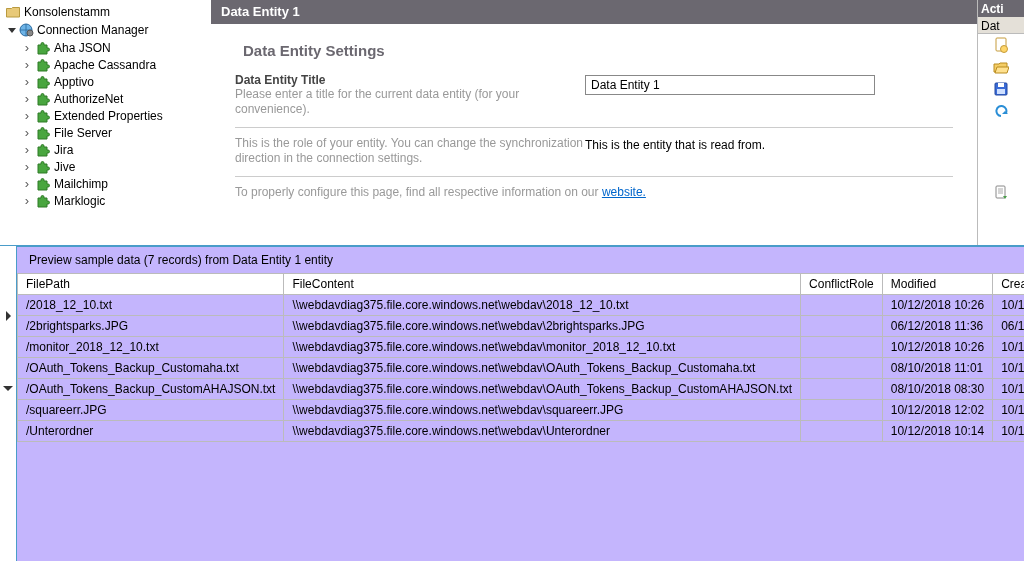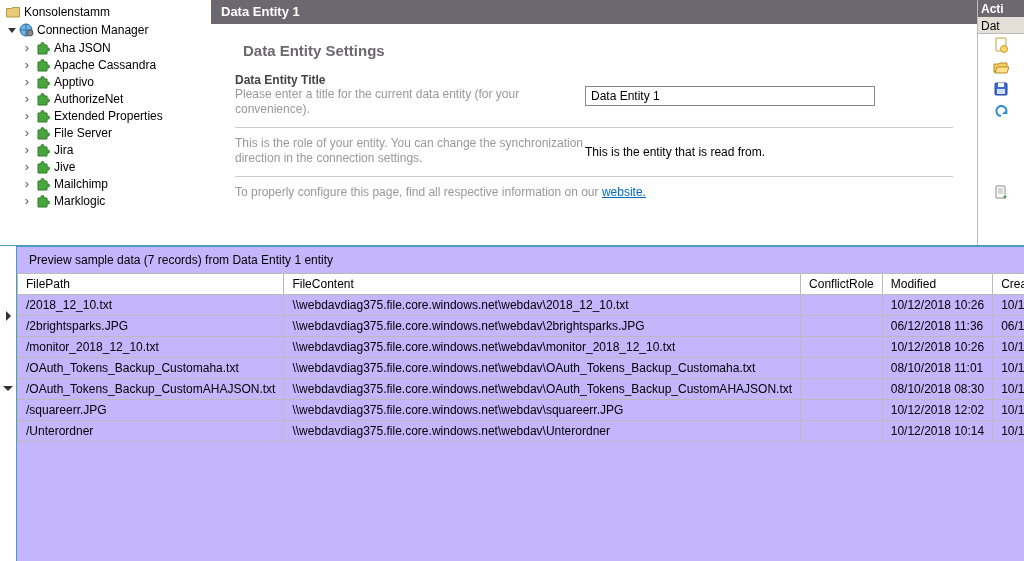--- a/index.html
+++ b/index.html
@@ -88,21 +88,20 @@
     font-weight: bold;
     font-size: 15px;
     margin-bottom: 14px;
     margin-left: 8px;
   }
   .field-row {
     display: flex;
     border-bottom: 1px solid #ccc;
     padding-bottom: 10px;
     margin-bottom: 8px;
-    align-items: center;
   }
   .field-label-col { width: 350px; }
   .field-label { color: #444; font-weight: bold; font-size: 12px; }
   .field-help { color: #999; font-size: 12px; line-height: 15px; }
   .field-value-col { flex:1; padding-top:2px; }
   .text-input {
     border: 1px solid #888;
     height: 20px;
     padding: 2px 5px;
     font-size: 12px;

